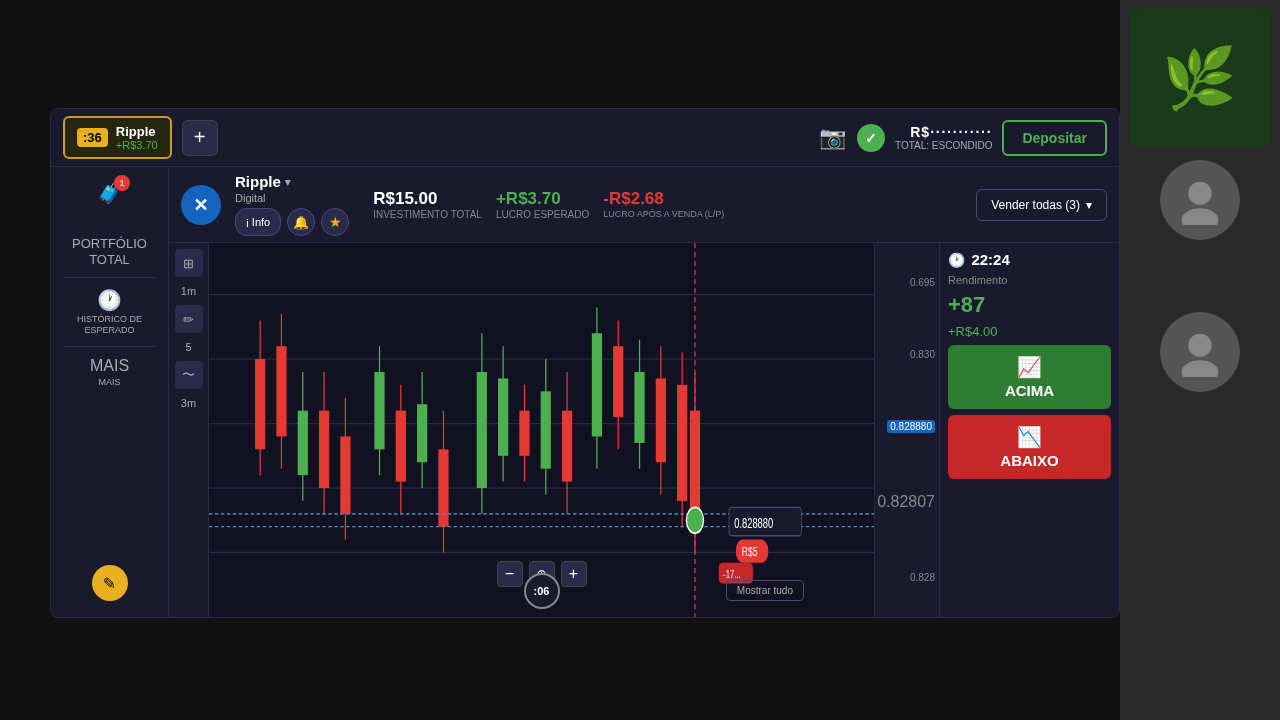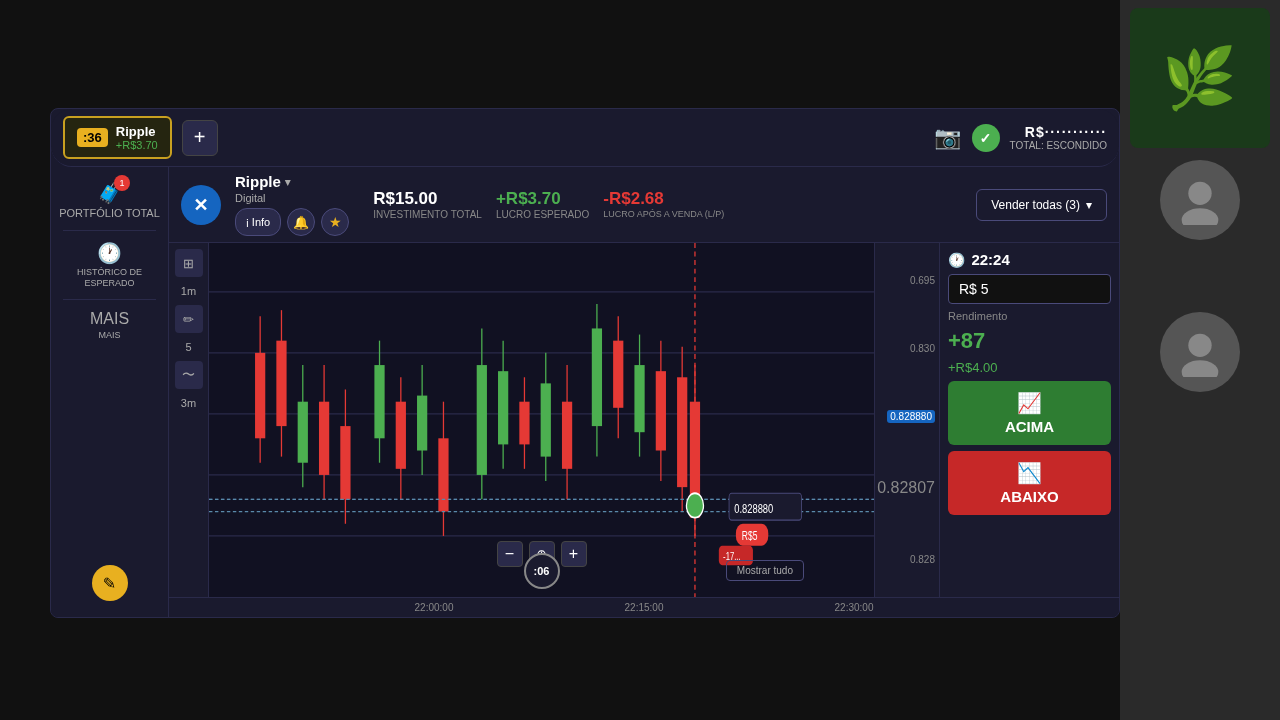--- a/index.html
+++ b/index.html
@@ -32,21 +32,21 @@
   <div style="width:80px;height:80px;background:#555;border-radius:50%;display:flex;align-items:center;justify-content:center;margin-top:60px;">
     <svg viewBox="0 0 60 60" width="50" height="50">
       <circle cx="30" cy="22" r="14" fill="#888"></circle>
       <ellipse cx="30" cy="54" rx="22" ry="14" fill="#888"></ellipse>
     </svg>
   </div>
 </div>
 
 <div style="position:absolute;top:108px;left:50px;width:1070px;height:510px;background:#1a1a2e;border-radius:8px;overflow:hidden;border:1px solid #2a2a4a;">
 
-  <div style="height:58px;background:#1a1a2e;display:flex;align-items:center;padding:0 12px;gap:10px;border-bottom:1px solid #2a2a4a;border-radius:21px;">
+  <div style="height:58px;background:#1a1a2e;display:flex;align-items:center;padding:0 12px;gap:10px;border-bottom:1px solid #2a2a4a;">
 
     <div style="background:#252510;border:2px solid #c8a020;border-radius:6px;padding:6px 12px;display:flex;align-items:center;gap:8px;cursor:pointer;">
       <span style="background:#e8b020;border-radius:4px;padding:2px 6px;font-size:13px;font-weight:bold;color:#000;">:36</span>
       <div style="display:flex;flex-direction:column;">
         <span style="color:#fff;font-size:13px;font-weight:bold;">Ripple</span>
         <span style="color:#4caf50;font-size:11px;">+R$3.70</span>
       </div>
     </div>
 
     <button style="background:#2a2a4a;border:1px solid #444;color:#fff;width:36px;height:36px;border-radius:6px;font-size:20px;cursor:pointer;">+</button>
@@ -55,32 +55,33 @@
 
     <button style="background:transparent;border:none;cursor:pointer;font-size:22px;">📷</button>
 
     <div style="width:28px;height:28px;background:#4caf50;border-radius:50%;display:flex;align-items:center;justify-content:center;color:#fff;font-size:14px;font-weight:bold;">✓</div>
 
     <div style="display:flex;flex-direction:column;align-items:flex-end;">
       <span style="color:#fff;font-size:14px;font-weight:bold;letter-spacing:1px;">R$···········</span>
       <span style="color:#aaa;font-size:10px;">TOTAL: ESCONDIDO</span>
     </div>
 
+    <button style="background:transparent;border:2px solid #4caf50;color:#4caf50;padding:8px 18px;border-radius:6px;font-size:14px;font-weight:bold;cursor:pointer;">Depositar</button>
   </div>
 
   <div style="display:flex;height:calc(100% - 58px);">
 
     <div style="width:118px;background:#1a1a2e;border-right:1px solid #2a2a4a;display:flex;flex-direction:column;align-items:center;padding:8px 0;gap:4px;">
 
       <div style="display:flex;flex-direction:column;align-items:center;gap:2px;cursor:pointer;padding:6px;width:100%;text-align:center;position:relative;">
         <div style="position:relative;display:inline-block;">
           <span style="font-size:20px;">🧳</span>
           <span style="position:absolute;top:-6px;right:-8px;background:#e53935;color:#fff;border-radius:50%;width:16px;height:16px;font-size:9px;display:flex;align-items:center;justify-content:center;">1</span>
         </div>
-        <span style="color:#aaa;font-size:11px;line-height:1.2;">PORTFÓLIO
+        <span style="color:#aaa;font-size:13px;line-height:1.2;margin-top:29px;">PORTFÓLIO
 TOTAL</span>
       </div>
 
       <div style="width:80%;height:1px;background:#2a2a4a;"></div>
 
       <div style="display:flex;flex-direction:column;align-items:center;gap:2px;cursor:pointer;padding:6px;width:100%;text-align:center;">
         <span style="font-size:20px;">🕐</span>
         <span style="color:#aaa;font-size:9px;line-height:1.2;">HISTÓRICO DE
 ESPERADO</span>
       </div>
@@ -262,38 +263,32 @@
           <span style="color:#888;font-size:10px;">0.828</span>
         </div>
 
         <div style="width:180px;background:#1a1a2e;border-left:1px solid #2a2a4a;display:flex;flex-direction:column;padding:8px;gap:6px;flex-shrink:0;">
 
           <div style="display:flex;align-items:center;gap:6px;">
             <span style="font-size:14px;color:#aaa;">🕐</span>
             <span style="color:#fff;font-size:15px;font-weight:bold;">22:24</span>
           </div>
 
-          <div style="background:#111;border:1px solid #4a4a7a;color:#fff;padding:6px 10px;border-radius:4px;font-size:14px;">R$ 5</div>
 
           <div style="color:#888;font-size:11px;">Rendimento</div>
           <div style="color:#4caf50;font-size:22px;font-weight:bold;">+87</div>
           <div style="color:#4caf50;font-size:13px;">+R$4.00</div>
 
           <button style="background:#2e7d32;border:none;border-radius:6px;color:#fff;padding:10px;font-size:15px;font-weight:bold;cursor:pointer;display:flex;flex-direction:column;align-items:center;gap:3px;width:100%;">
             <span style="font-size:20px;">📈</span>
             <span>ACIMA</span>
           </button>
 
           <button style="background:#c62828;border:none;border-radius:6px;color:#fff;padding:10px;font-size:15px;font-weight:bold;cursor:pointer;display:flex;flex-direction:column;align-items:center;gap:3px;width:100%;">
             <span style="font-size:20px;">📉</span>
             <span>ABAIXO</span>
           </button>
         </div>
       </div>
 
-      <div style="display:flex;justify-content:space-around;padding:4px 160px;border-top:1px solid #2a2a4a;background:#1a1a2e;flex-shrink:0;">
-        <span style="color:#888;font-size:10px;">22:00:00</span>
-        <span style="color:#888;font-size:10px;">22:15:00</span>
-        <span style="color:#888;font-size:10px;">22:30:00</span>
-      </div>
     </div>
   </div>
 </div>
 
 </body></html>

